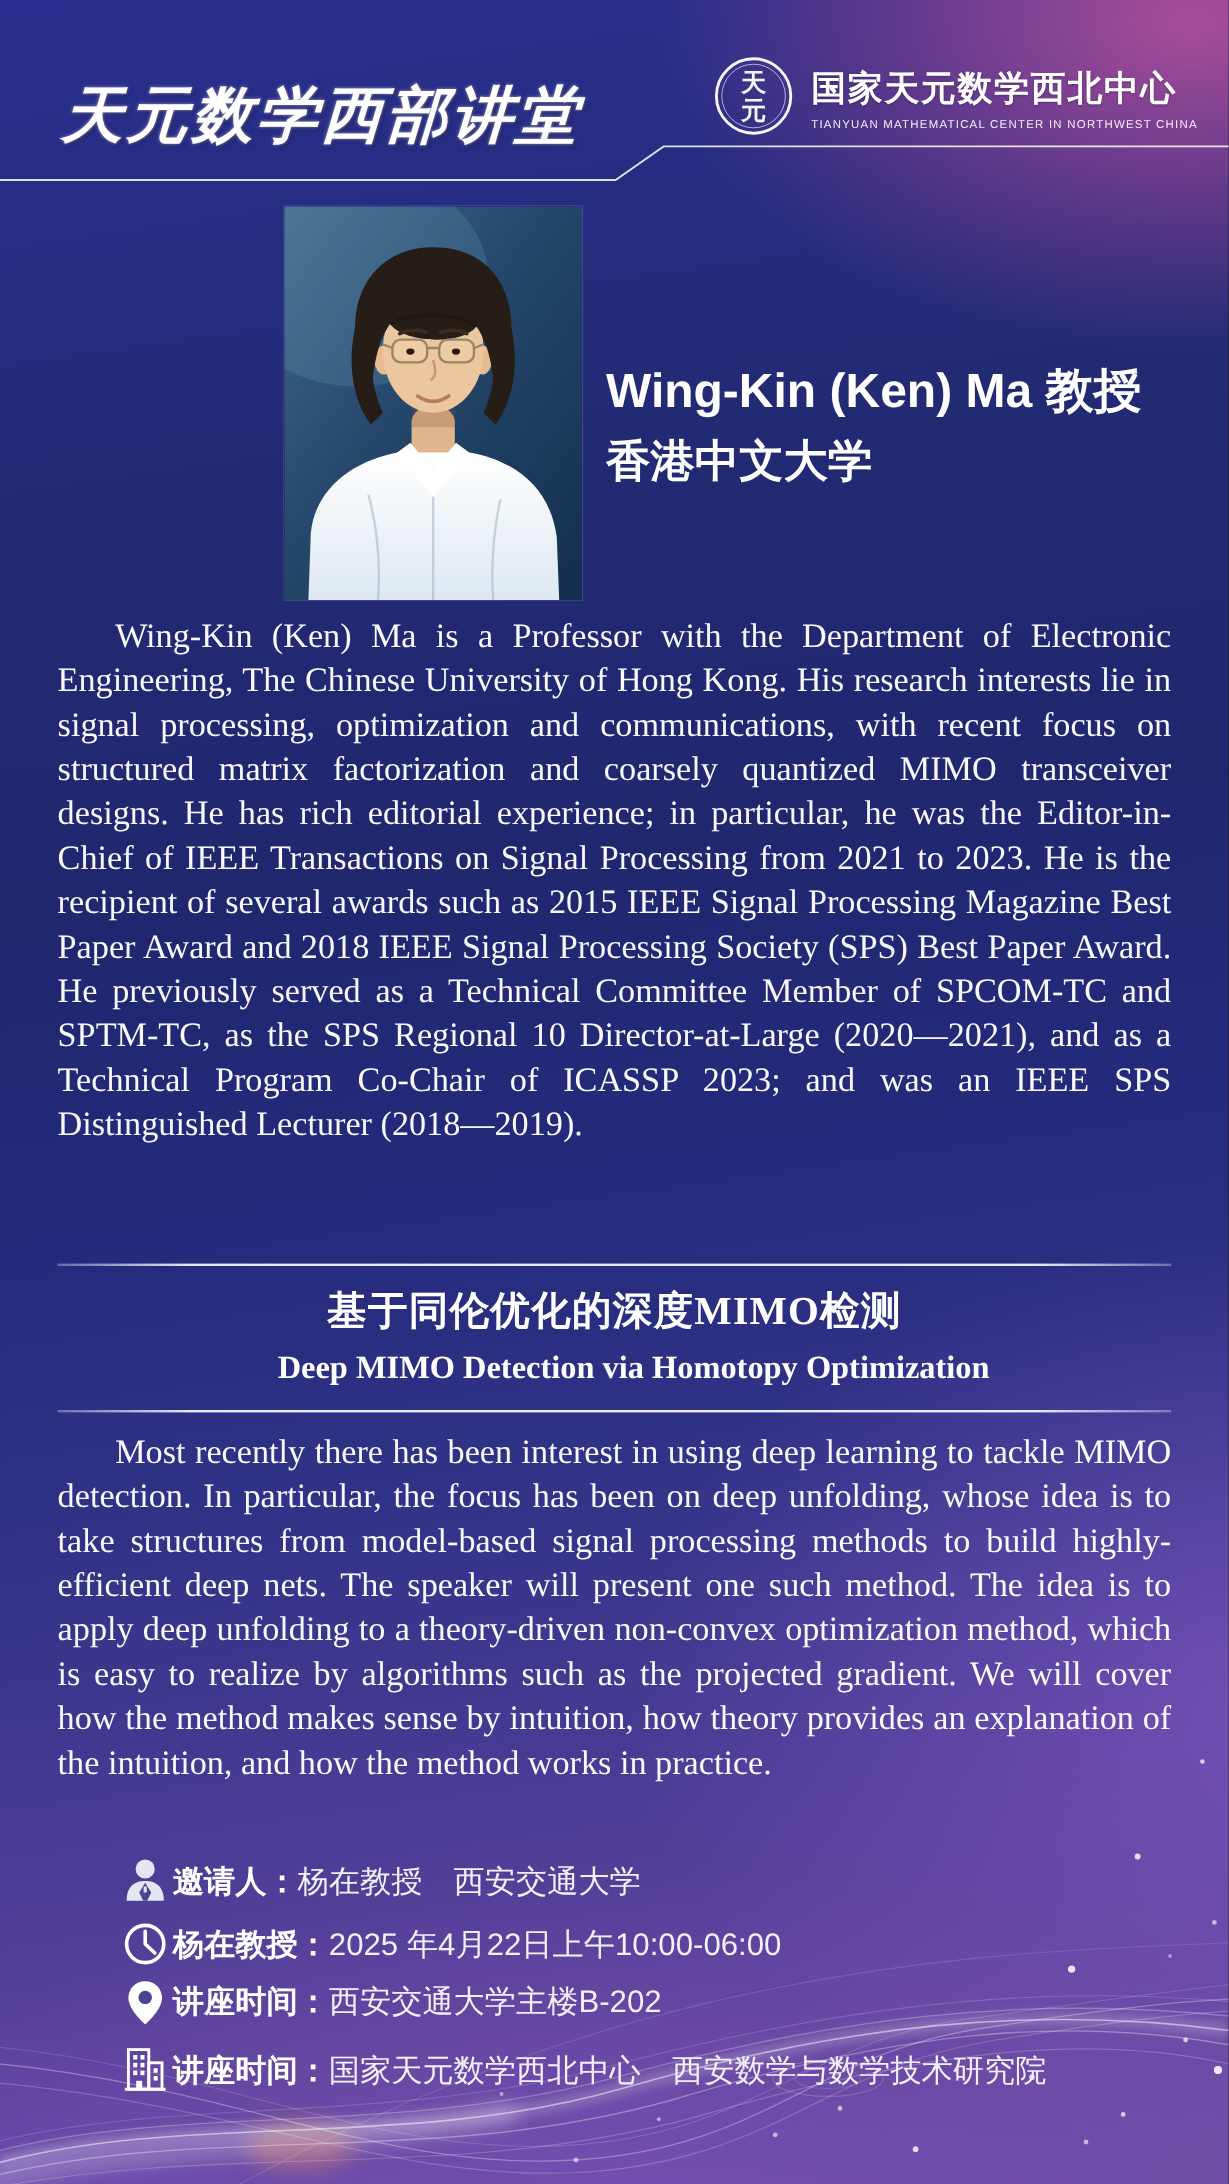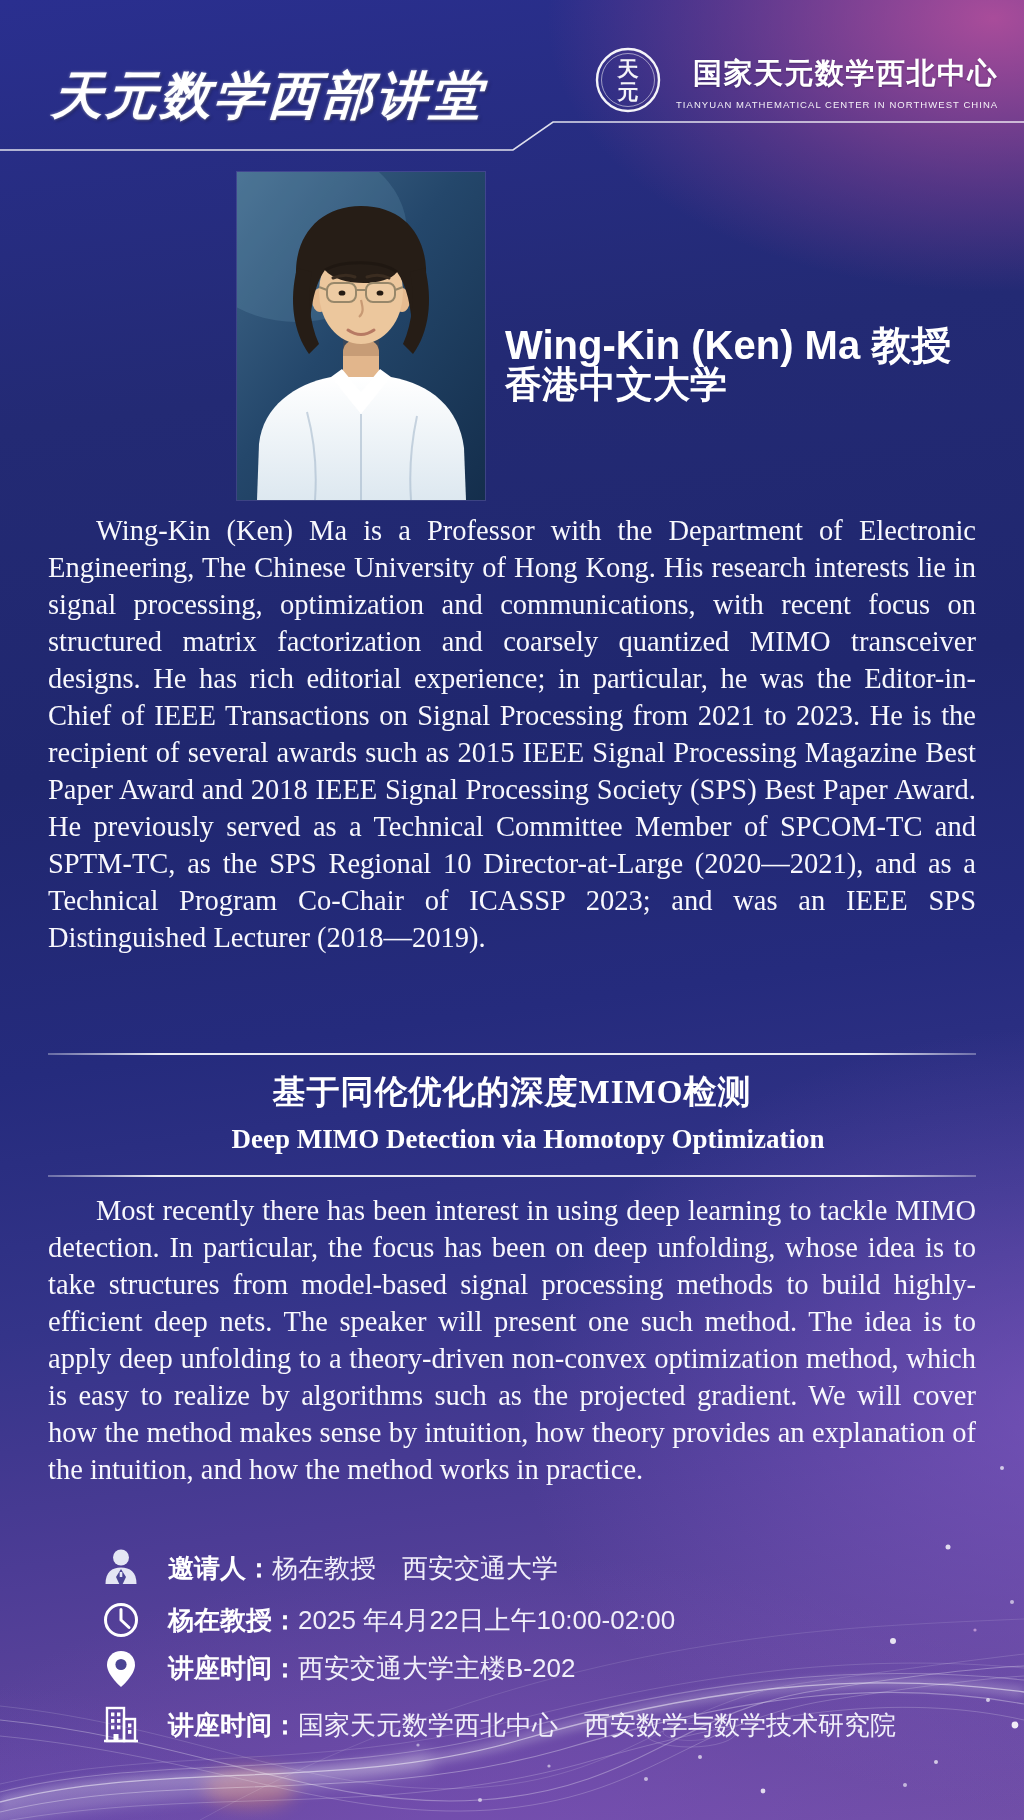--- a/index.html
+++ b/index.html
@@ -26,28 +26,28 @@
     font-family:"DejaVu Serif",serif;font-style:italic;font-weight:bold;
     font-size:51px;letter-spacing:3px;color:#fff;
     text-shadow:0 0 3px rgba(255,255,255,.55), 2px 2px 3px rgba(20,20,60,.5);
     transform:skewX(-3deg);
   }
   .header-rule{position:absolute;left:0;top:0;width:1024px;height:170px;z-index:1;}
   .logo-group{position:absolute;left:594px;top:46px;z-index:2;display:flex;align-items:flex-start;}
   .logo-badge{width:68px;height:68px;flex:0 0 auto;}
   .org-names{margin-left:14px;padding-top:8px;}
   .org-cn{font-size:29px;font-weight:bold;letter-spacing:1.5px;white-space:nowrap;
-          text-shadow:0 1px 2px rgba(40,20,60,.4);margin-left:17px;}
+          text-shadow:0 1px 2px rgba(40,20,60,.4);}
   .org-en{font-size:9.5px;letter-spacing:1.05px;margin-top:5px;color:rgba(255,255,255,.93);white-space:nowrap;}
 
   
   .photo{position:absolute;left:237px;top:172px;width:248px;height:328px;z-index:2;
          box-shadow:0 0 0 1px rgba(255,255,255,.12);}
   .speaker-name{position:absolute;left:505px;top:298px;z-index:2;
-                font-size:40px;font-weight:bold;white-space:nowrap;margin-top:20px;}
+                font-size:40px;font-weight:bold;white-space:nowrap;}
   .speaker-affil{position:absolute;left:505px;top:360px;z-index:2;
                  font-size:37px;font-weight:bold;white-space:nowrap;}
 
   .para{
     position:absolute;left:48px;width:928px;z-index:2;
     font-family:"Liberation Serif",serif;
     font-size:28.5px;line-height:37px;
     text-align:justify;color:#f8f8fd;margin:0;
   }
   .bio{top:512px;text-indent:48px;}
@@ -60,21 +60,21 @@
 
   .title-cn{position:absolute;left:0;top:1070px;width:1024px;z-index:2;text-align:center;
             font-size:33px;font-weight:bold;letter-spacing:1px;
             font-family:"Liberation Serif","Liberation Sans",sans-serif;}
   .title-en{position:absolute;left:16px;top:1124px;width:1024px;z-index:2;text-align:center;
             font-size:27px;font-weight:bold;font-family:"Liberation Serif",serif;}
 
   
   .detail-row{position:absolute;left:98px;height:46px;display:flex;align-items:center;z-index:2;}
   .detail-icon{width:46px;height:46px;flex:0 0 auto;display:flex;align-items:center;justify-content:center;}
-  .detail-text{margin-left:24px;white-space:nowrap;font-size:26px;}
+  .detail-text{white-space:nowrap;font-size:26px;}
   .detail-label{font-weight:bold;color:#ffffff;}
   .detail-value{font-weight:normal;color:#f1effa;}
   .row-1{top:1545px;} .row-2{top:1597px;} .row-3{top:1645px;} .row-4{top:1702px;}
 </style>
 </head>
 <body>
 
 <div class="poster">
 
   <svg class="header-rule decor" viewBox="0 0 1024 170">
@@ -170,21 +170,21 @@
   </div>
 
   <div class="detail-row row-2">
     <span class="detail-icon">
       <svg viewBox="0 0 44 44" width="44" height="44">
         <circle cx="22" cy="22" r="15.5" fill="none" stroke="#ffffff" stroke-width="3"></circle>
         <path d="M22,22 L22,11.5 M22,22 L30,29.5" fill="none" stroke="#ffffff" stroke-width="3" stroke-linecap="round"></path>
       </svg>
     </span>
     <span class="detail-text">
-      <span class="detail-label">杨在教授：</span><span class="detail-value">2025 年4月22日上午10:00-02:00</span>
+      <span class="detail-label">杨在教授：</span><span class="detail-value">2025 年4月22日上午10:00-06:00</span>
     </span>
   </div>
 
   <div class="detail-row row-3">
     <span class="detail-icon">
       <svg viewBox="0 0 44 44" width="44" height="44">
         <path d="M22,5 C14,5 8,11 8,19 C8,29 22,41 22,41 C22,41 36,29 36,19 C36,11 30,5 22,5 Z" fill="#ffffff"></path>
         <circle cx="22" cy="18.5" r="5.6" fill="#4a4494"></circle>
       </svg>
     </span>

